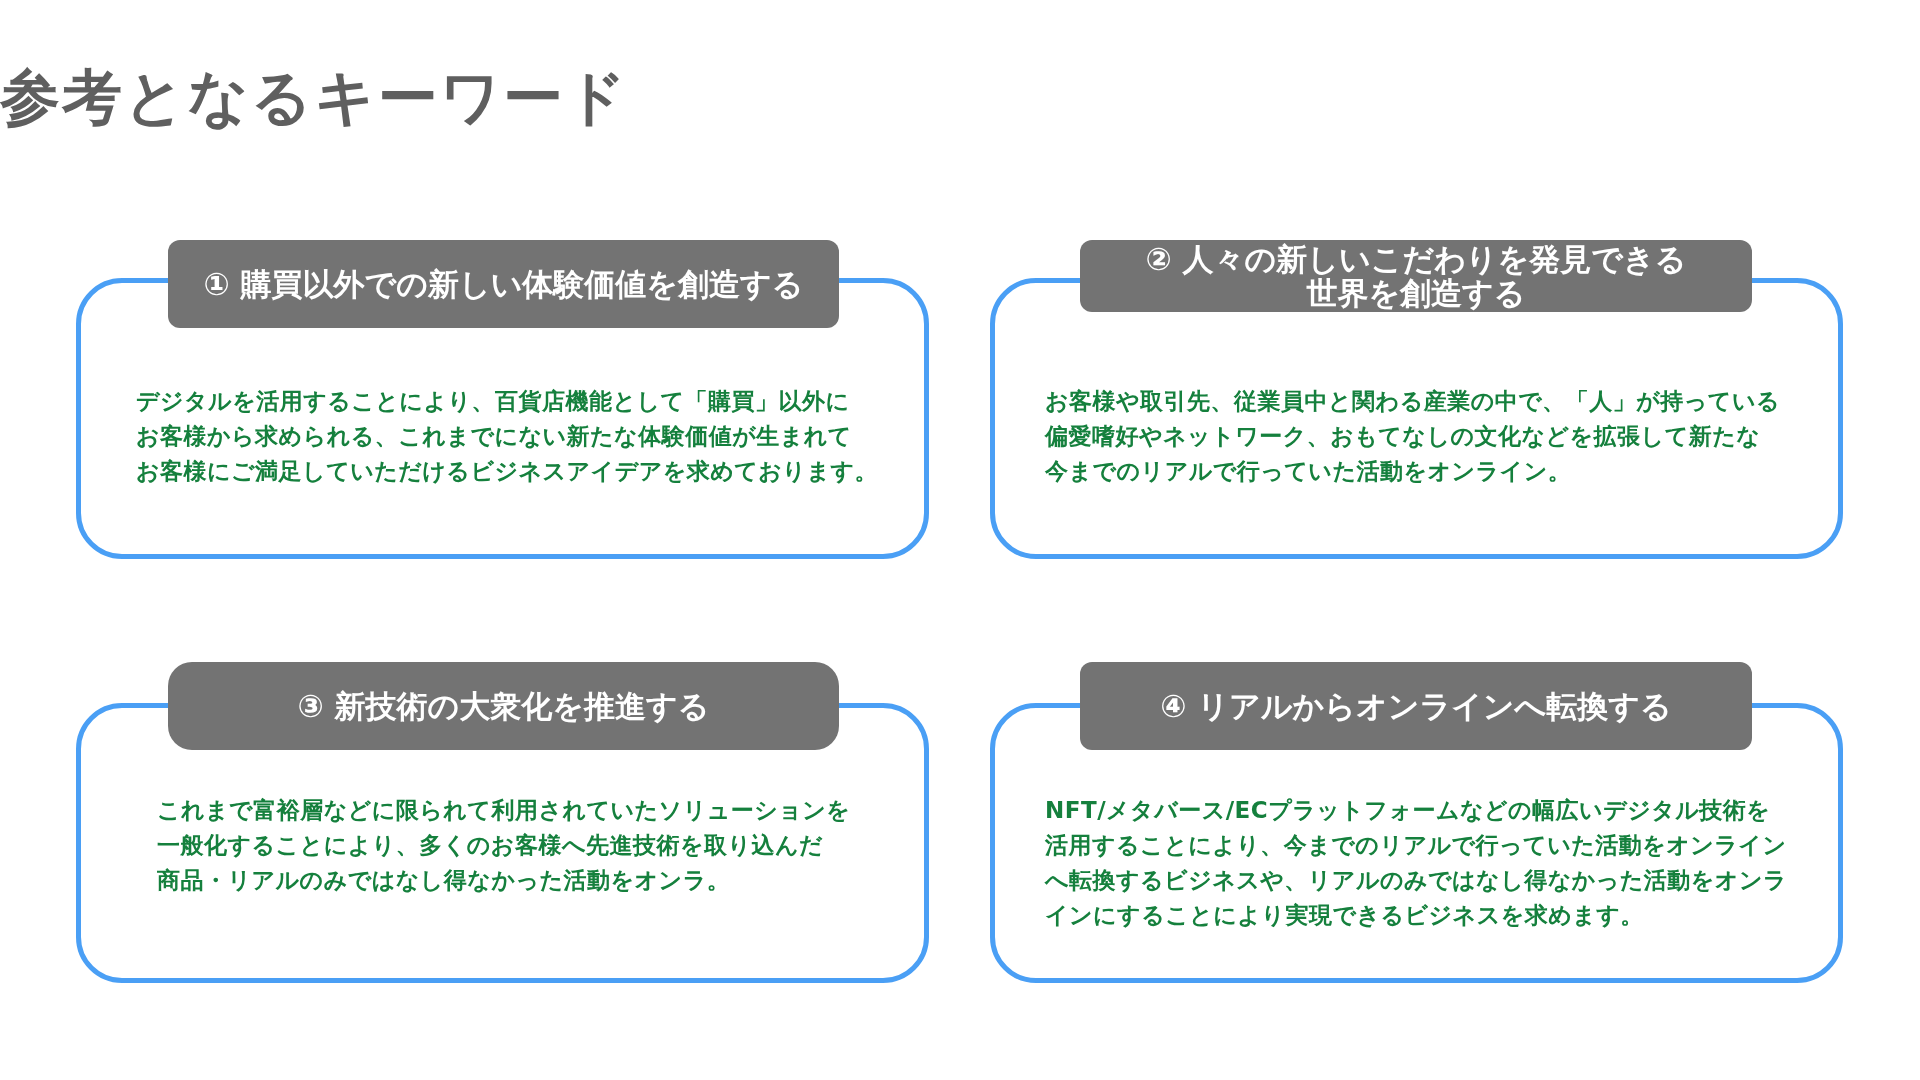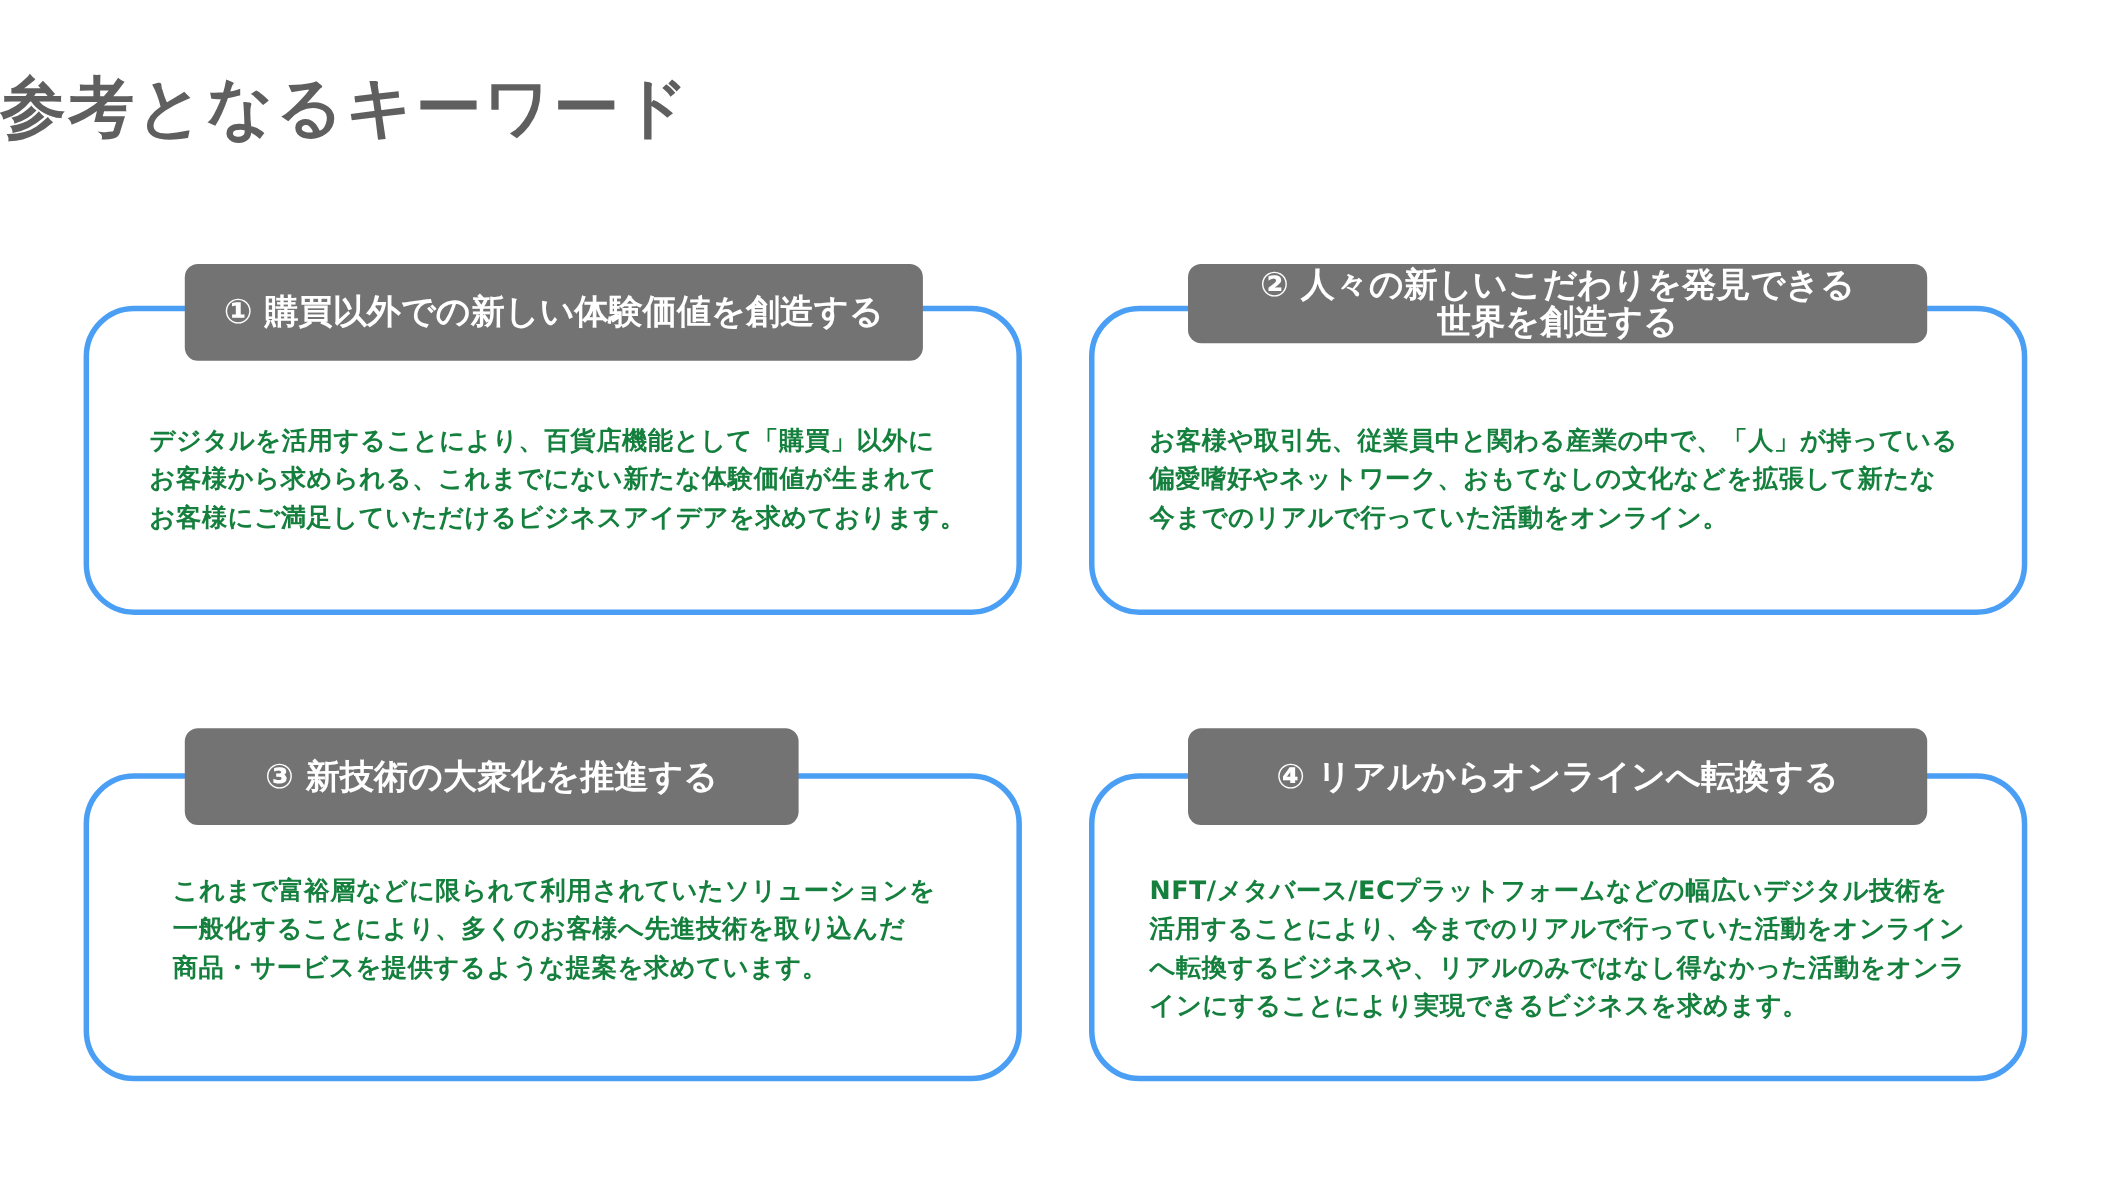--- a/index.html
+++ b/index.html
@@ -38,23 +38,23 @@
 お客様にご満足していただけるビジネスアイデアを求めております。</div>
 
 <div class="card" style="left:990px; top:278px; width:853px; height:281px;"></div>
 <div class="card-header" style="left:1080px; top:240px; width:672px; height:72px;">② 人々の新しいこだわりを発見できる
 世界を創造する</div>
 <div class="card-body" style="left:1045px; top:384px; width:790px;">お客様や取引先、従業員中と関わる産業の中で、「人」が持っている
 偏愛嗜好やネットワーク、おもてなしの文化などを拡張して新たな
 今までのリアルで行っていた活動をオンライン。</div>
 
 <div class="card" style="left:76px; top:703px; width:853px; height:280px;"></div>
-<div class="card-header" style="left:168px; top:662px; width:558px; height:88px;">③ 新技術の大衆化を推進する</div>
+<div class="card-header" style="left:168px; top:662px; width:671px; height:88px;border-radius:24px;">③ 新技術の大衆化を推進する</div>
 <div class="card-body" style="left:157px; top:793px; width:760px;">これまで富裕層などに限られて利用されていたソリューションを
 一般化することにより、多くのお客様へ先進技術を取り込んだ
-商品・サービスを提供するような提案を求めています。</div>
+商品・リアルのみではなし得なかった活動をオンラ。</div>
 
 <div class="card" style="left:990px; top:703px; width:853px; height:280px;"></div>
 <div class="card-header" style="left:1080px; top:662px; width:672px; height:88px;">④ リアルからオンラインへ転換する</div>
 <div class="card-body" style="left:1045px; top:793px; width:790px;">NFT/メタバース/ECプラットフォームなどの幅広いデジタル技術を
 活用することにより、今までのリアルで行っていた活動をオンライン
 へ転換するビジネスや、リアルのみではなし得なかった活動をオンラ
 インにすることにより実現できるビジネスを求めます。</div>
 
 </body></html>

